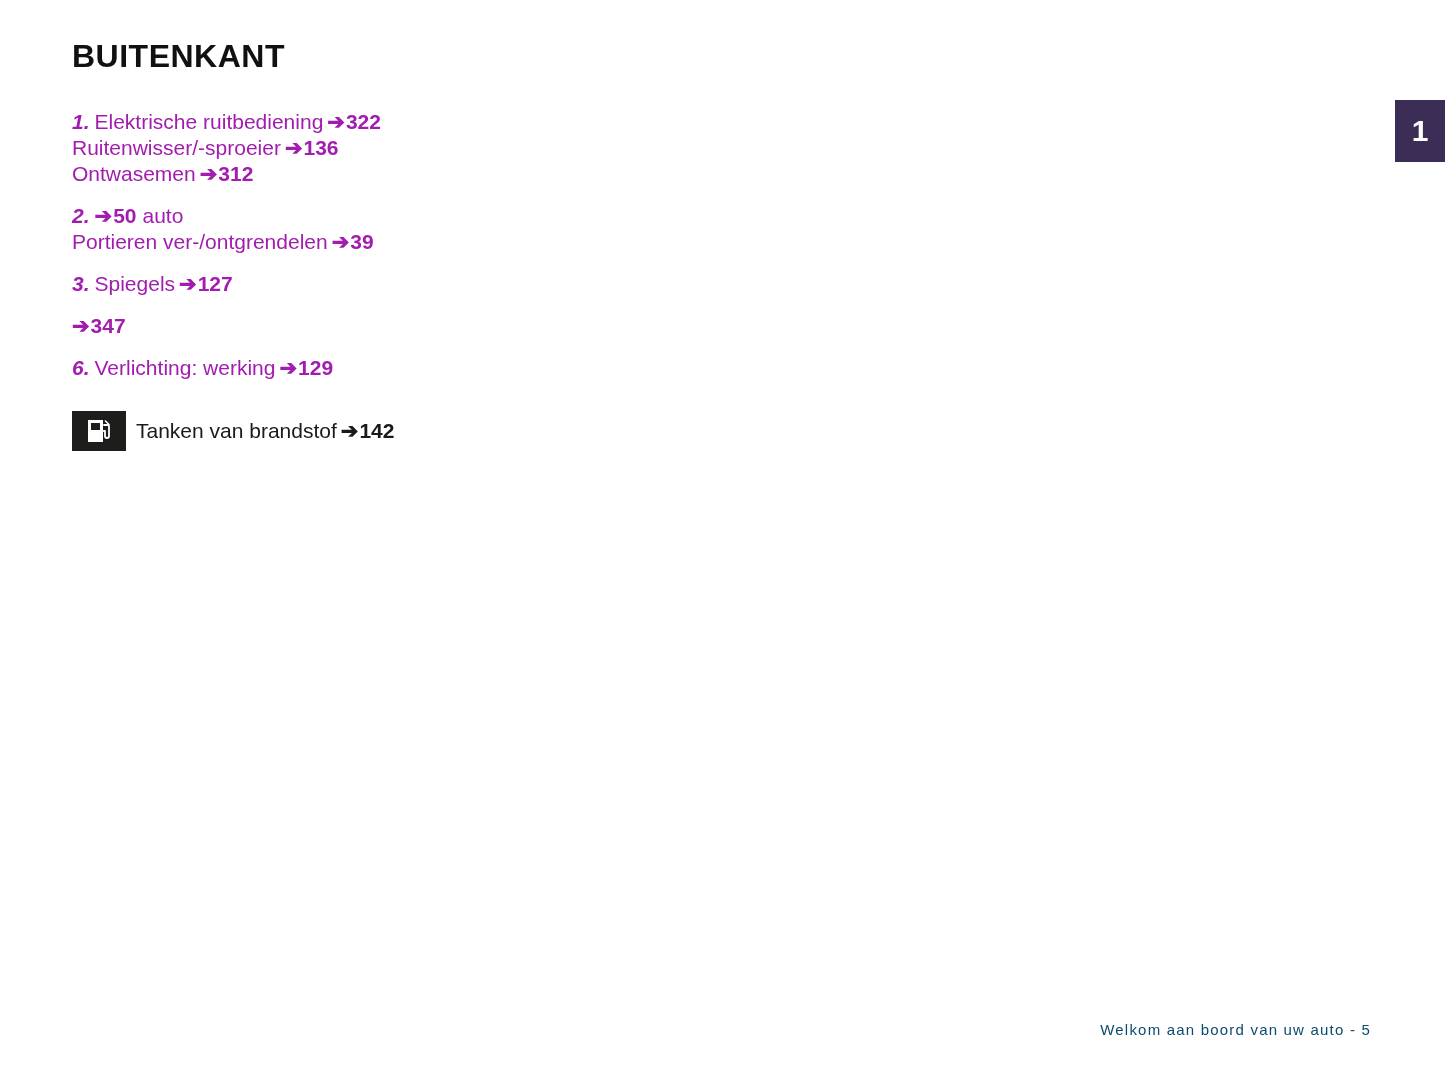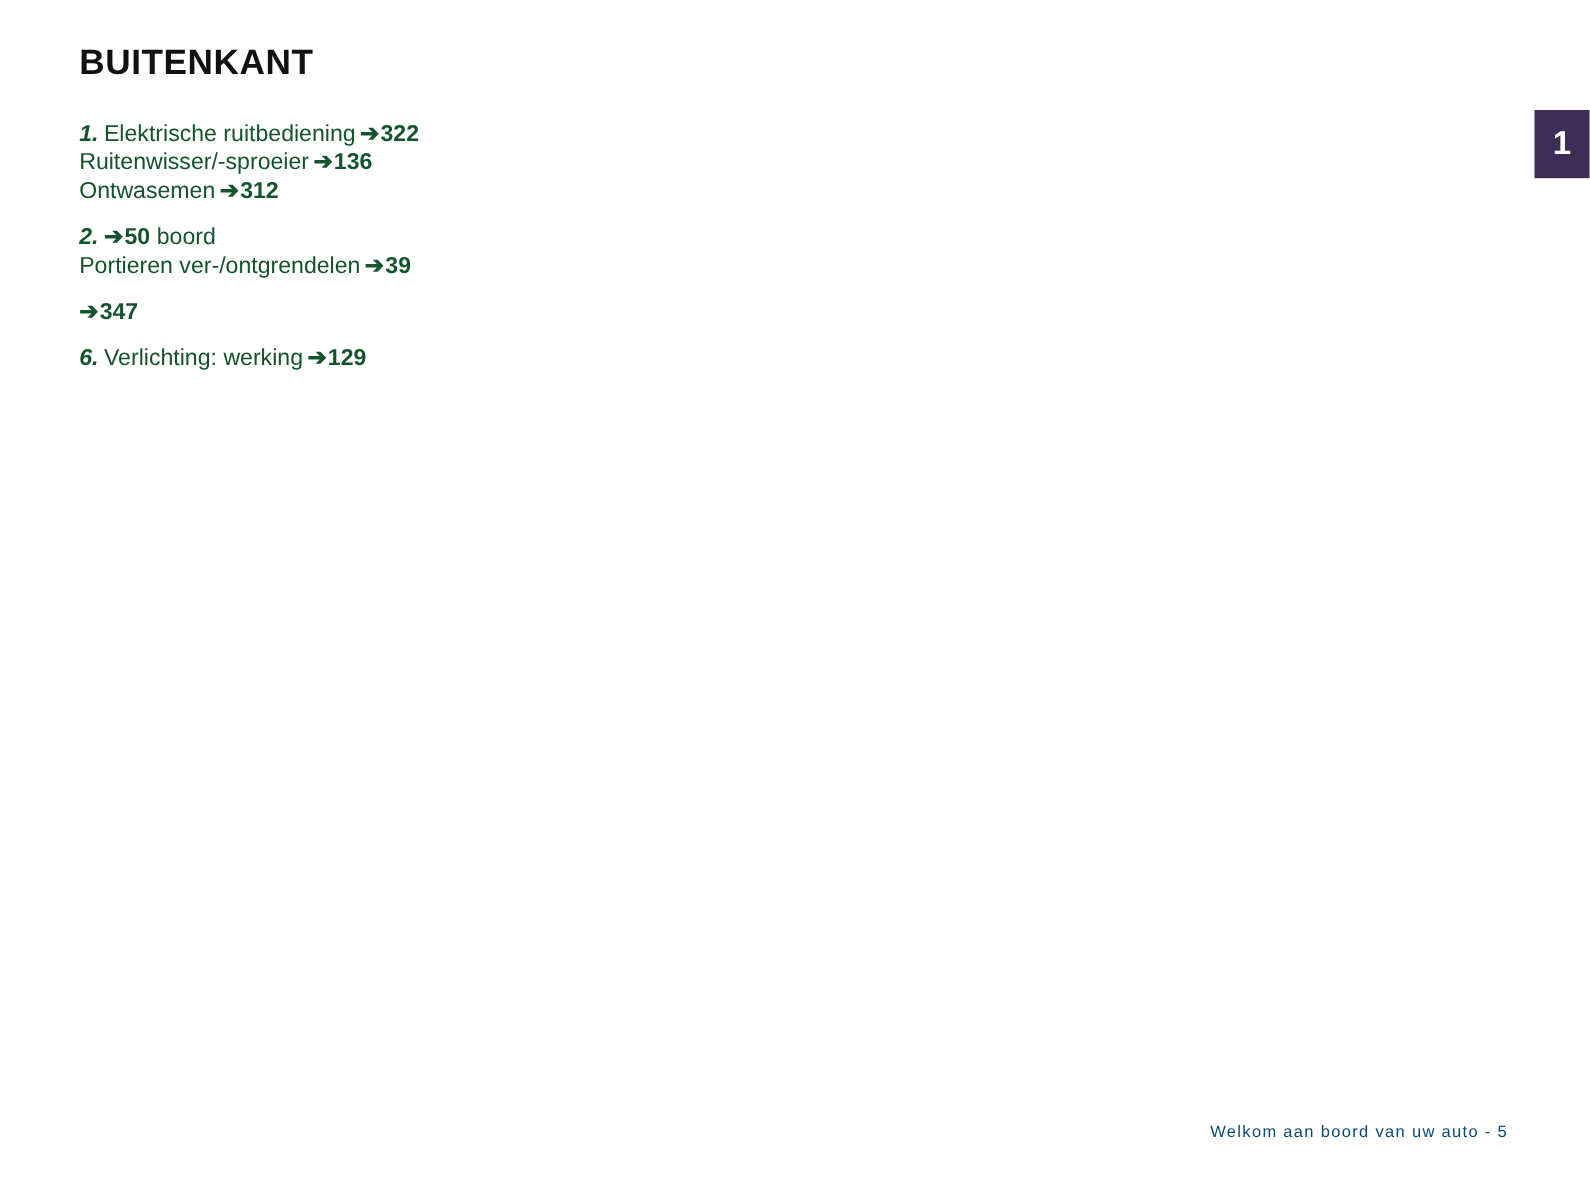--- a/index.html
+++ b/index.html
@@ -51,21 +51,21 @@
     font-weight: bold;
     letter-spacing: 0.5px;
     color: #111111;
     margin: 0 0 34px 0;
   }
 
   .entry {
     font-size: 21px;
     line-height: 1.24;
     margin-bottom: 16px;
-    color: #14532d;
+    color: #a21caf;
   }
 
   .entry .line {
     display: block;
     white-space: normal;
   }
 
   .num {
     font-weight: bold;
     font-style: italic;
@@ -143,39 +143,57 @@
       <span class="line">
         <span class="label">Ruitenwisser/-sproeier</span><span class="arrow">➔</span><span class="pageref">136</span>
       </span>
       <span class="line">
         <span class="label">Ontwasemen</span><span class="arrow">➔</span><span class="pageref">312</span>
       </span>
     </div>
 
     <div class="entry">
       <span class="line">
-        <span class="num">2.</span><span class="arrow" style="padding-left:0">➔</span><span class="pageref">50</span><span class="label" style="margin-left:6px">boord</span>
+        <span class="num">2.</span><span class="arrow" style="padding-left:0">➔</span><span class="pageref">50</span><span class="label" style="margin-left:6px">auto</span>
       </span>
       <span class="line">
         <span class="label">Portieren ver-/ontgrendelen</span><span class="arrow">➔</span><span class="pageref">39</span>
       </span>
     </div>
 
+    <div class="entry">
+      <span class="line">
+        <span class="num">3.</span><span class="label">Spiegels</span><span class="arrow">➔</span><span class="pageref">127</span>
+      </span>
+    </div>
 
     <div class="entry">
       <span class="line">
         <span class="arrow" style="padding-left:0">➔</span><span class="pageref">347</span>
       </span>
     </div>
 
 
     <div class="entry">
       <span class="line">
         <span class="num">6.</span><span class="label">Verlichting: werking</span><span class="arrow">➔</span><span class="pageref">129</span>
       </span>
     </div>
 
+    <div class="fuel-row">
+      <span class="fuel-icon">
+        <svg width="30" height="28" viewBox="0 0 30 28" aria-hidden="true">
+          <rect x="4" y="3" width="15" height="22" fill="#ffffff"></rect>
+          <rect x="7" y="6" width="9" height="7" fill="#1d1d1b"></rect>
+          <path d="M20 8 h3.4 a1.6 1.6 0 0 1 1.6 1.6 V19 a2 2 0 0 1 -2 2 a2 2 0 0 1 -2 -2 V14 h-1.2" fill="none" stroke="#ffffff" stroke-width="1.8" stroke-linecap="round" stroke-linejoin="round"></path>
+          <path d="M21.5 4 L25 7.5" fill="none" stroke="#ffffff" stroke-width="1.6" stroke-linecap="round"></path>
+        </svg>
+      </span>
+      <span class="fuel-text">
+        <span class="label">Tanken van brandstof</span><span class="arrow">➔</span><span class="pageref">142</span>
+      </span>
+    </div>
 
   </div>
 
   <div class="footer">Welkom aan boord van uw auto - 5</div>
 
 </div>
 
 </body></html>

